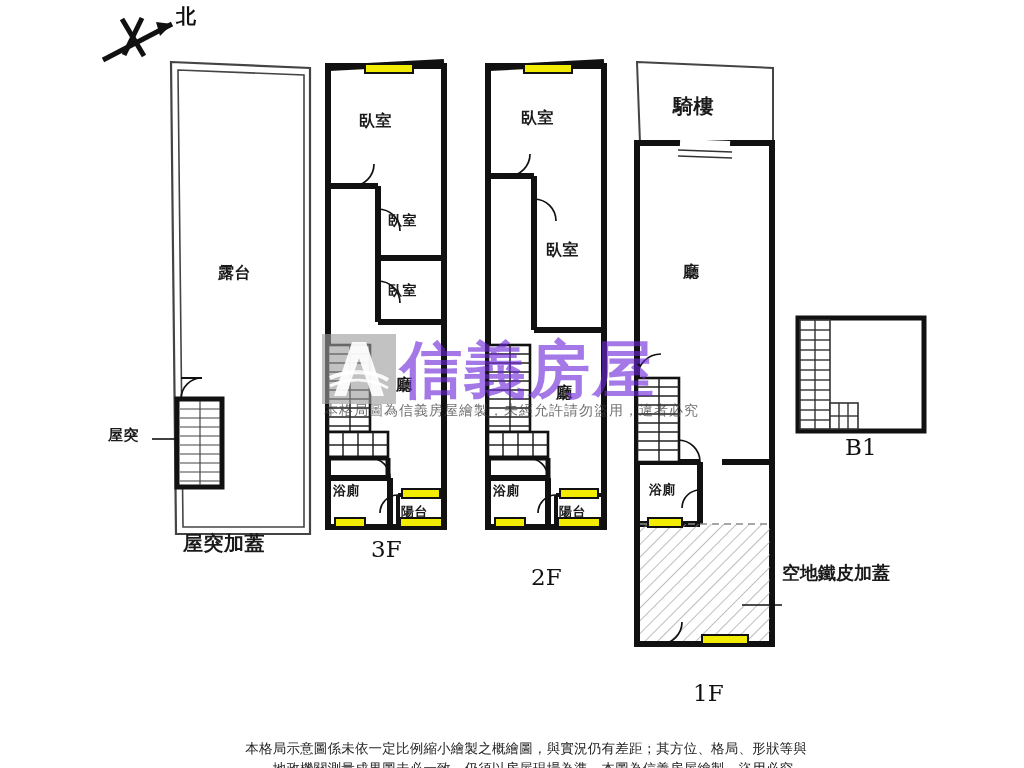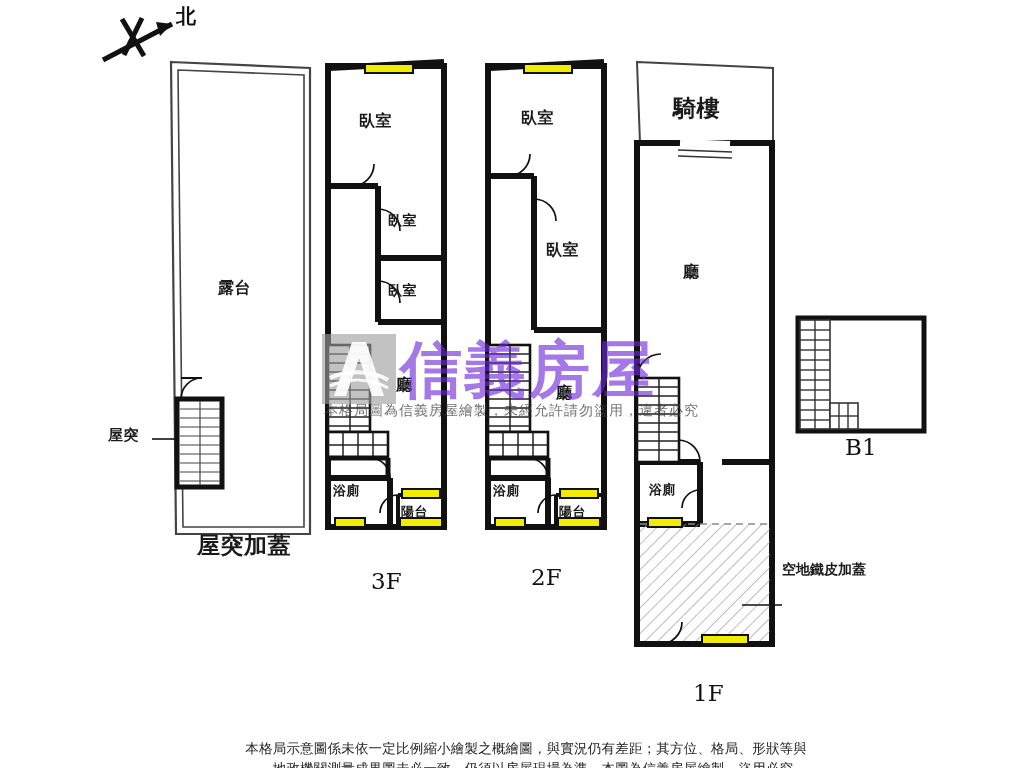--- a/index.html
+++ b/index.html
@@ -17,36 +17,36 @@
   .lbl{
     position:absolute;
     font-family:"DejaVu Sans","Liberation Sans",sans-serif;
     color:#1a1a1a;
     white-space:nowrap;
     line-height:1.05;
     letter-spacing:0.5px;
   }
   .lbl-room{font-size:16px;font-weight:700;}
   .lbl-room-sm{font-size:14px;font-weight:700;}
-  .lbl-big{font-size:23px;font-weight:700;}
+  .lbl-big{font-size:20px;font-weight:700;}
   .lbl-side{font-size:15px;font-weight:700;}
   .lbl-floor{
     position:absolute;
     font-family:"DejaVu Serif","Liberation Serif",serif;
     font-size:23px;color:#111;font-weight:400;
   }
   .lbl-north{
     position:absolute;
     font-family:"DejaVu Sans","Liberation Sans",sans-serif;
     font-size:20px;font-weight:700;color:#111;
   }
   .lbl-multi{
     position:absolute;
     font-family:"DejaVu Sans","Liberation Sans",sans-serif;
-    font-size:14px;font-weight:700;color:#1a1a1a;
+    font-size:18px;font-weight:700;color:#1a1a1a;
     line-height:1.28;text-align:left;
   }
   #disclaimer{
     position:absolute;
     left:232px;top:704px;width:575px;
     font-family:Liberation Mono, monospace;
     font-size:13.5px;line-height:1.48;color:#222;
     text-align:right;letter-spacing:0.2px;margin-top:36px;
   }
   
@@ -290,31 +290,31 @@
       <g stroke="#333" stroke-width="1.4">
         <line x1="839" y1="403" x2="839" y2="429"></line>
         <line x1="848" y1="403" x2="848" y2="429"></line>
         <line x1="830" y1="416" x2="858" y2="416"></line>
       </g>
     </g>
   </svg>
 
   <div class="lbl lbl-north" style="left:176px;top:6px;">北</div>
 
-  <div class="lbl lbl-room" style="left:218px;top:280px;">露台</div>
+  <div class="lbl lbl-room" style="left:218px;top:265px;">露台</div>
   <div class="lbl lbl-side" style="left:108px;top:428px;">屋突</div>
-  <div class="lbl lbl-big" style="left:197px;top:533px;">屋突加蓋</div>
+  <div class="lbl lbl-big" style="left:183px;top:533px;">屋突加蓋</div>
 
   <div class="lbl lbl-room" style="left:359px;top:113px;">臥室</div>
   <div class="lbl lbl-room-sm" style="left:388px;top:213px;">臥室</div>
   <div class="lbl lbl-room-sm" style="left:388px;top:283px;">臥室</div>
   <div class="lbl lbl-room" style="left:396px;top:377px;">廳</div>
   <div class="lbl" style="left:333px;top:484px;font-size:13px;font-weight:700;">浴廁</div>
   <div class="lbl" style="left:401px;top:505px;font-size:13px;font-weight:700;">陽台</div>
-  <div class="lbl-floor" style="left:371px;top:536px;margin-top:32px;">3F</div>
+  <div class="lbl-floor" style="left:371px;top:536px;">3F</div>
 
   <div class="lbl lbl-room" style="left:521px;top:110px;">臥室</div>
   <div class="lbl lbl-room" style="left:546px;top:242px;">臥室</div>
   <div class="lbl lbl-room" style="left:556px;top:385px;">廳</div>
   <div class="lbl" style="left:493px;top:484px;font-size:13px;font-weight:700;">浴廁</div>
   <div class="lbl" style="left:559px;top:505px;font-size:13px;font-weight:700;">陽台</div>
   <div class="lbl-floor" style="left:531px;top:564px;">2F</div>
 
   <div class="lbl lbl-big" style="left:673px;top:96px;">騎樓</div>
   <div class="lbl lbl-room" style="left:683px;top:264px;">廳</div>

